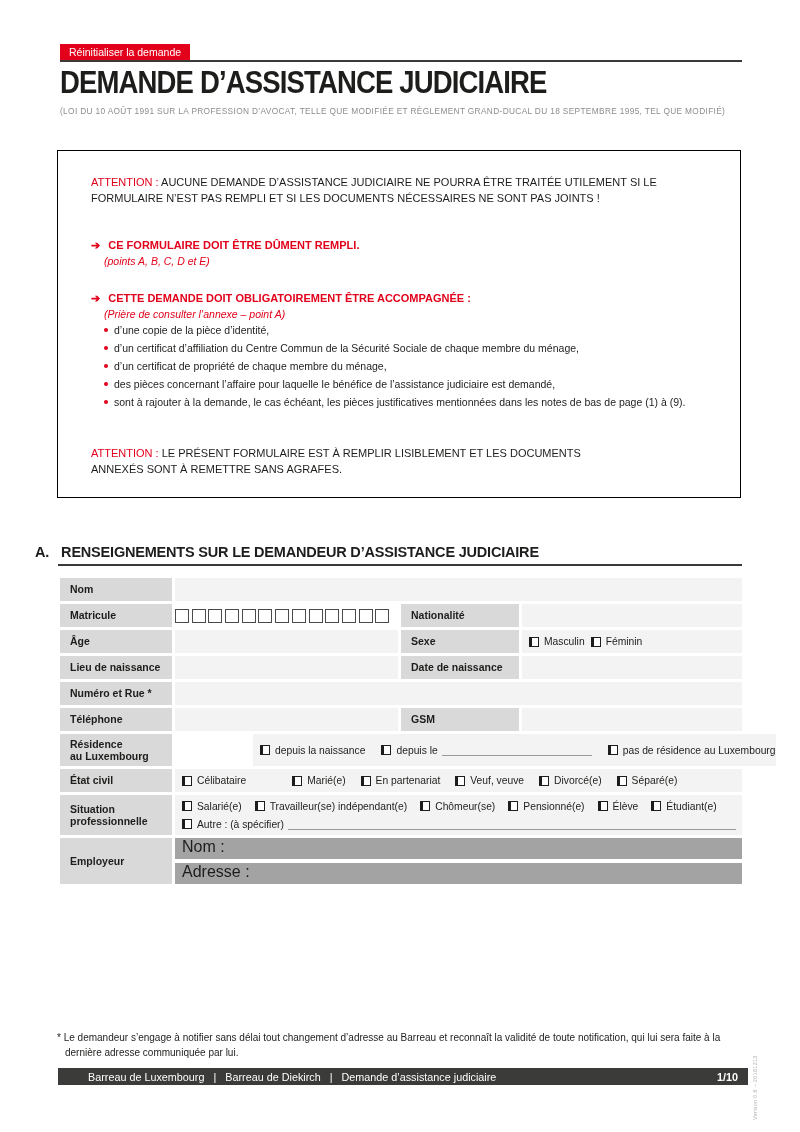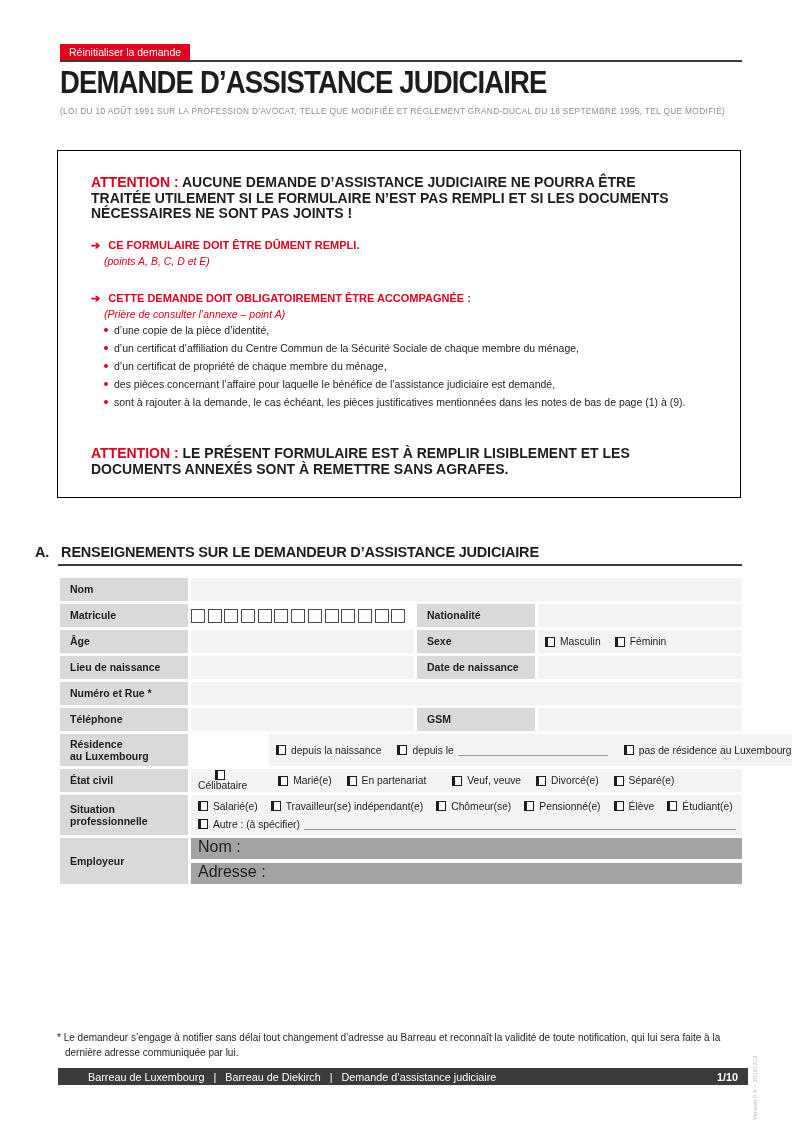--- a/index.html
+++ b/index.html
@@ -12,40 +12,40 @@
              font-family:"Liberation Sans",sans-serif;}
   .top-rule{position:absolute;left:60px;top:60px;width:682px;border-top:2.5px solid #3a3a39;}
   .doc-title{position:absolute;left:60px;top:64px;font-size:32px;font-weight:bold;letter-spacing:-1px;
              transform:scaleX(0.86);transform-origin:left top;white-space:nowrap;color:#1d1d1b;}
   .doc-subtitle{position:absolute;left:60px;top:106px;font-size:8.3px;color:#8c8c8c;
                 letter-spacing:0.35px;white-space:nowrap;}
 
   
   .notice-box{position:absolute;left:57px;top:150px;width:684px;height:348px;
               border:1.3px solid #000;box-sizing:border-box;}
-  .n-warn{position:absolute;left:33px;font-size:14px;font-weight:bold;line-height:15.5px;color:#1d1d1b;}
+  .n-warn{position:absolute;left:33px;font-size:11px;font-weight:normal;line-height:15.5px;color:#1d1d1b;}
   .red{color:#e2001a;}
   .n-point-title{position:absolute;left:33px;font-size:11px;font-weight:bold;color:#e2001a;white-space:nowrap;}
   .arrow-glyph{display:inline-block;margin-right:5px;}
   .n-point-note{position:absolute;left:46px;font-size:10.5px;font-style:italic;color:#e2001a;white-space:nowrap;}
   .n-bullet{position:absolute;left:46px;font-size:10.5px;color:#1d1d1b;white-space:nowrap;
             display:flex;align-items:center;}
   .dot{width:4px;height:4px;border-radius:50%;background:#e2001a;margin-right:6px;flex:none;}
 
   
   .section-a{position:absolute;left:35px;top:544px;font-size:14.5px;font-weight:bold;
              letter-spacing:-0.2px;white-space:nowrap;color:#1d1d1b;}
   .section-a .sec-title{margin-left:12px;}
   .section-rule{position:absolute;left:58px;top:564px;width:684px;border-top:2px solid #3a3a39;}
 
   
   .form{position:absolute;left:60px;top:578px;width:682px;}
   .row{display:flex;margin-bottom:3px;}
   .h23{height:23px;} .h32{height:32px;gap:39px;} .h40{height:40px;} .h46{height:46px;}
-  .lbl{width:128px;background:#d9d9d9;font-size:10.5px;font-weight:bold;color:#1d1d1b;
+  .lbl{width:112px;background:#d9d9d9;font-size:10.5px;font-weight:bold;color:#1d1d1b;
        display:flex;flex-direction:column;justify-content:center;padding-left:10px;
        box-sizing:border-box;flex:none;line-height:12.5px;}
   .gap{width:3px;flex:none;}
   .val{background:#f3f3f3;display:flex;align-items:center;box-sizing:border-box;}
   .vfull{flex:1;}
   .v1{width:223px;flex:none;}
   .l2{width:118px;flex:none;}
   .v2{flex:1;}
   .val-white{width:223px;flex:none;background:#fff;display:flex;align-items:center;}
   .mbox{width:14px;height:14px;border:1.6px solid #4a4a4a;background:#fff;margin-right:2.7px;
@@ -169,21 +169,21 @@
     </div>
 
     <div class="row h23">
       <div class="lbl">Âge</div>
       <div class="gap"></div>
       <div class="val v1"></div>
       <div class="gap"></div>
       <div class="lbl l2">Sexe</div>
       <div class="gap"></div>
       <div class="val v2 pad7">
-        <span class="cb-item" style="margin-right:14px;">
+        <span class="cb-item" style="margin-right:6px;">
           <span class="cb"></span>
           <span>Masculin</span>
         </span>
         <span class="cb-item">
           <span class="cb"></span>
           <span>Féminin</span>
         </span>
       </div>
     </div>
 
@@ -234,29 +234,29 @@
           <span class="cb"></span>
           <span>pas de résidence au Luxembourg</span>
         </span>
       </div>
     </div>
 
     <div class="row h23">
       <div class="lbl">État civil</div>
       <div class="gap"></div>
       <div class="val vfull pad7">
-        <span class="cb-item" style="margin-right:3px;flex-direction:column;">
+        <span class="cb-item" style="margin-right:18px;">
           <span class="cb"></span>
           <span>Célibataire</span>
         </span>
         <span class="cb-item" style="margin-right:15px;padding-left:28px;">
           <span class="cb"></span>
           <span>Marié(e)</span>
         </span>
-        <span class="cb-item" style="margin-right:26px;">
+        <span class="cb-item" style="margin-right:15px;">
           <span class="cb"></span>
           <span>En partenariat</span>
         </span>
         <span class="cb-item" style="margin-right:15px;">
           <span class="cb"></span>
           <span>Veuf, veuve</span>
         </span>
         <span class="cb-item" style="margin-right:15px;">
           <span class="cb"></span>
           <span>Divorcé(e)</span>

